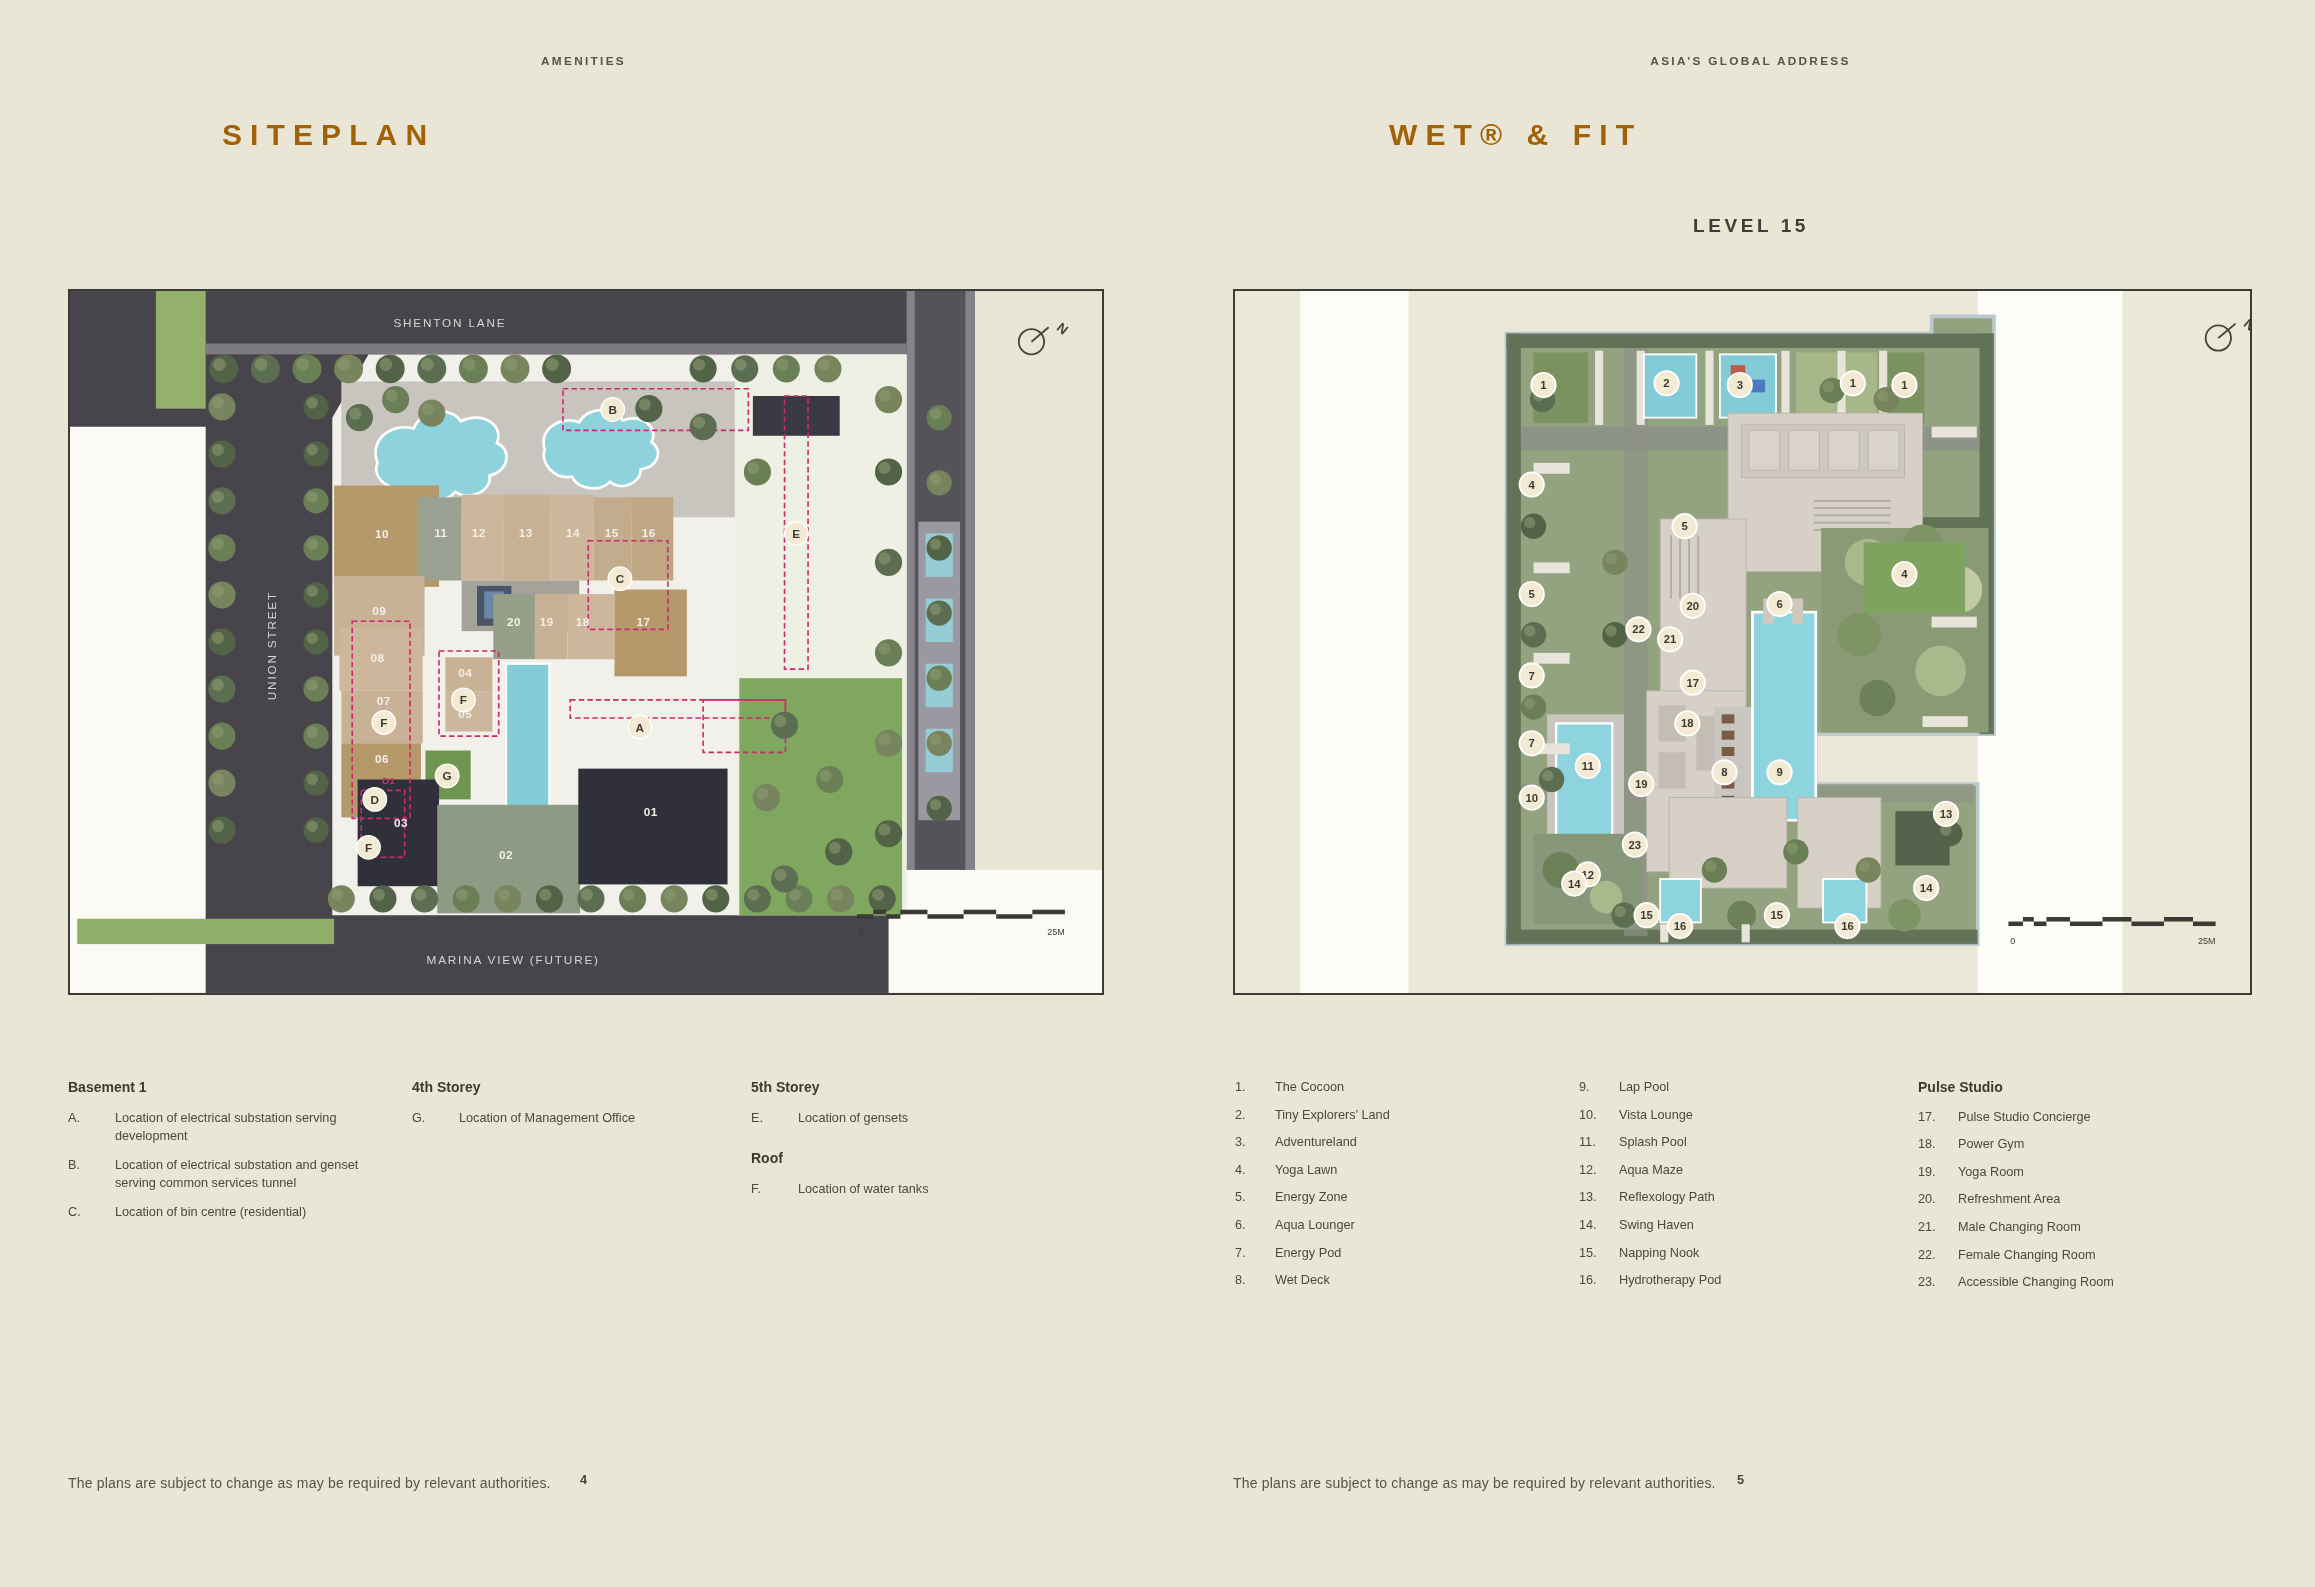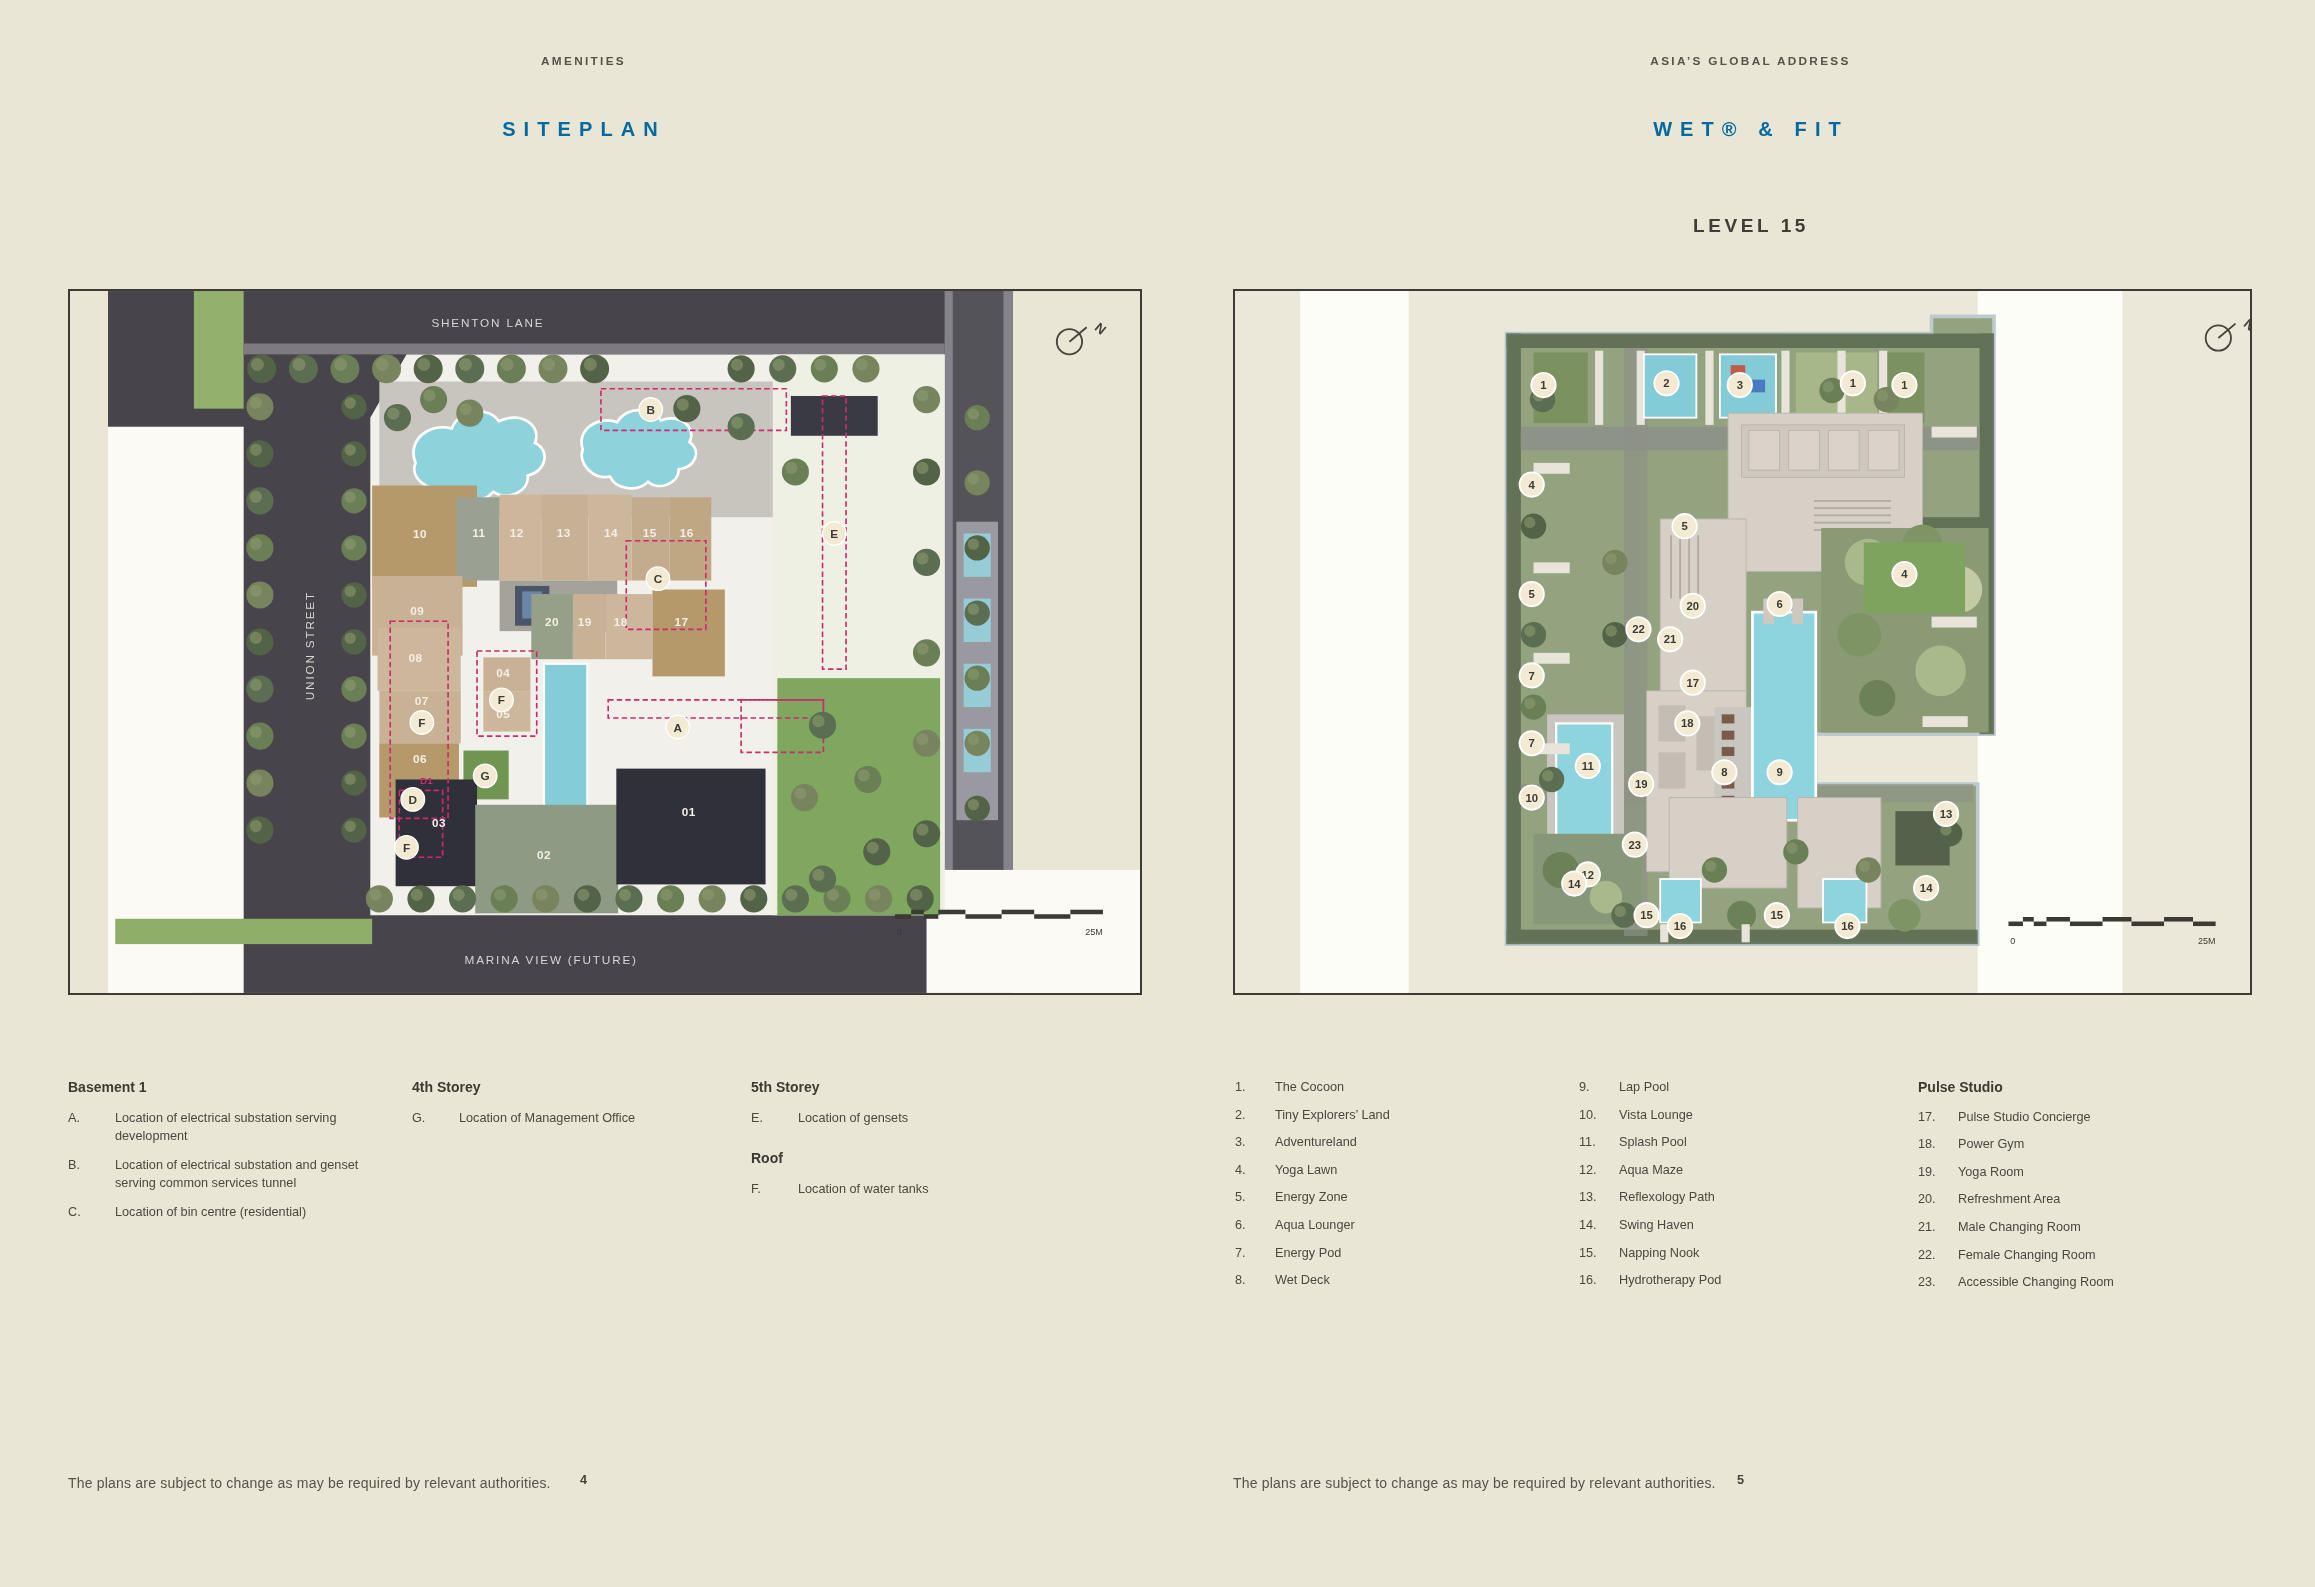--- a/index.html
+++ b/index.html
@@ -7,31 +7,31 @@
     width:2316px;height:1588px;position:relative;overflow:hidden;
     background:#e9e6d6;
     font-family:"Liberation Sans", sans-serif;
     color:#45433b;
   }
   .eyebrow{
     position:absolute;top:54px;width:543px;text-align:center;
     font-size:11.8px;font-weight:bold;letter-spacing:2.3px;color:#55534a;
   }
   .plan-title{
-    position:absolute;top:118px;width:724px;text-align:center;
-    font-size:20px;font-weight:bold;letter-spacing:8.1px;color:#0369a1;
+    position:absolute;top:118px;width:724px;text-align:left;
+    font-size:30px;font-weight:bold;letter-spacing:8.1px;color:#a16207;
   }
   .plan-subtitle{
     position:absolute;top:170px;width:724px;text-align:center;
     font-size:19px;font-weight:bold;letter-spacing:3.6px;color:#3e3d37;margin-top:45px;
   }
   .plan-frame{
     position:absolute;top:289px;border:2.7px solid #3c3b36;background:#e9e6d6;
   }
-  #left-frame{left:68px;width:1032px;height:702px;padding-left:38px;}
+  #left-frame{left:68px;width:1032px;height:702px;}
   #right-frame{left:1233px;width:1015px;height:702px;}
   .plan-frame svg{display:block;}
   
   .legend-col{position:absolute;top:1079px;}
   .legend-block{margin-bottom:23.5px;}
   .legend-heading{font-size:14px;font-weight:bold;color:#3c3a33;margin-bottom:13.6px;}
   .legend-item{display:flex;margin-bottom:11px;font-size:12.7px;line-height:18px;color:#4a4840;}
   .legend-key{flex:0 0 47px;}
   .legend-item .t{flex:1;}
   .num-item{display:flex;margin-bottom:11.3px;font-size:12.7px;line-height:16.3px;color:#4a4840;}

